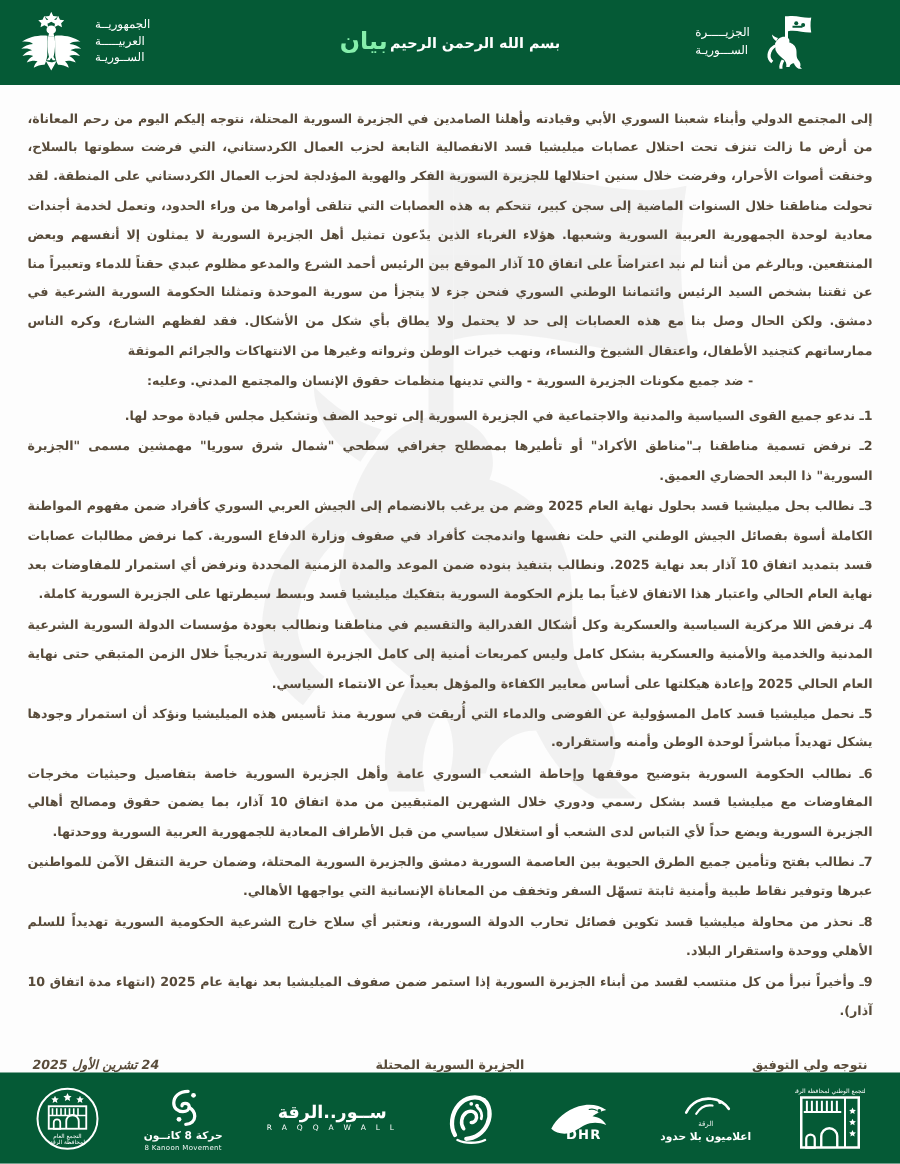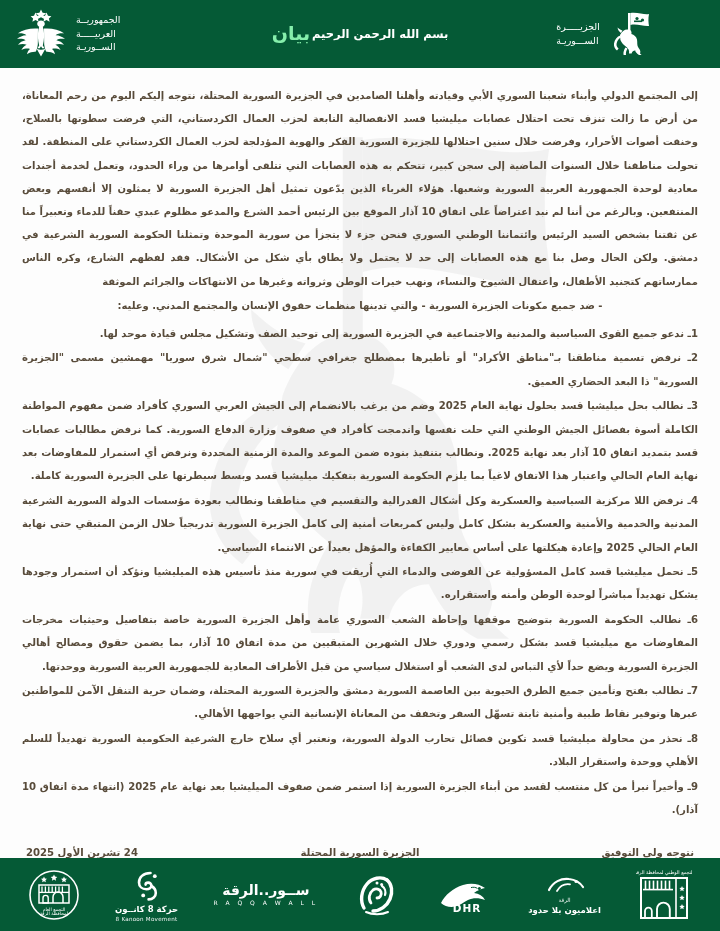--- a/index.html
+++ b/index.html
@@ -132,21 +132,21 @@
     align-items:baseline;
     margin-top:26px;
     padding:0 4px;
     font-size:10.1px;
     font-weight:bold;
     color:#584b3a;
     direction:rtl;
   }
   .signoff .s-right  { flex:0 0 30%; text-align:right; }
   .signoff .s-center { flex:1 1 auto; text-align:center; }
-  .signoff .s-left   { flex:0 0 30%; text-align:left; direction:rtl; }
+  .signoff .s-left   { flex:0 0 30%; text-align:left; direction:rtl;font-style:italic; }
 
   
   .footer-bar {
     flex:0 0 73px;
     background:#055a36;
     display:flex;
     align-items:center;
     justify-content:space-around;
     padding:0 10px;
     direction:ltr;

